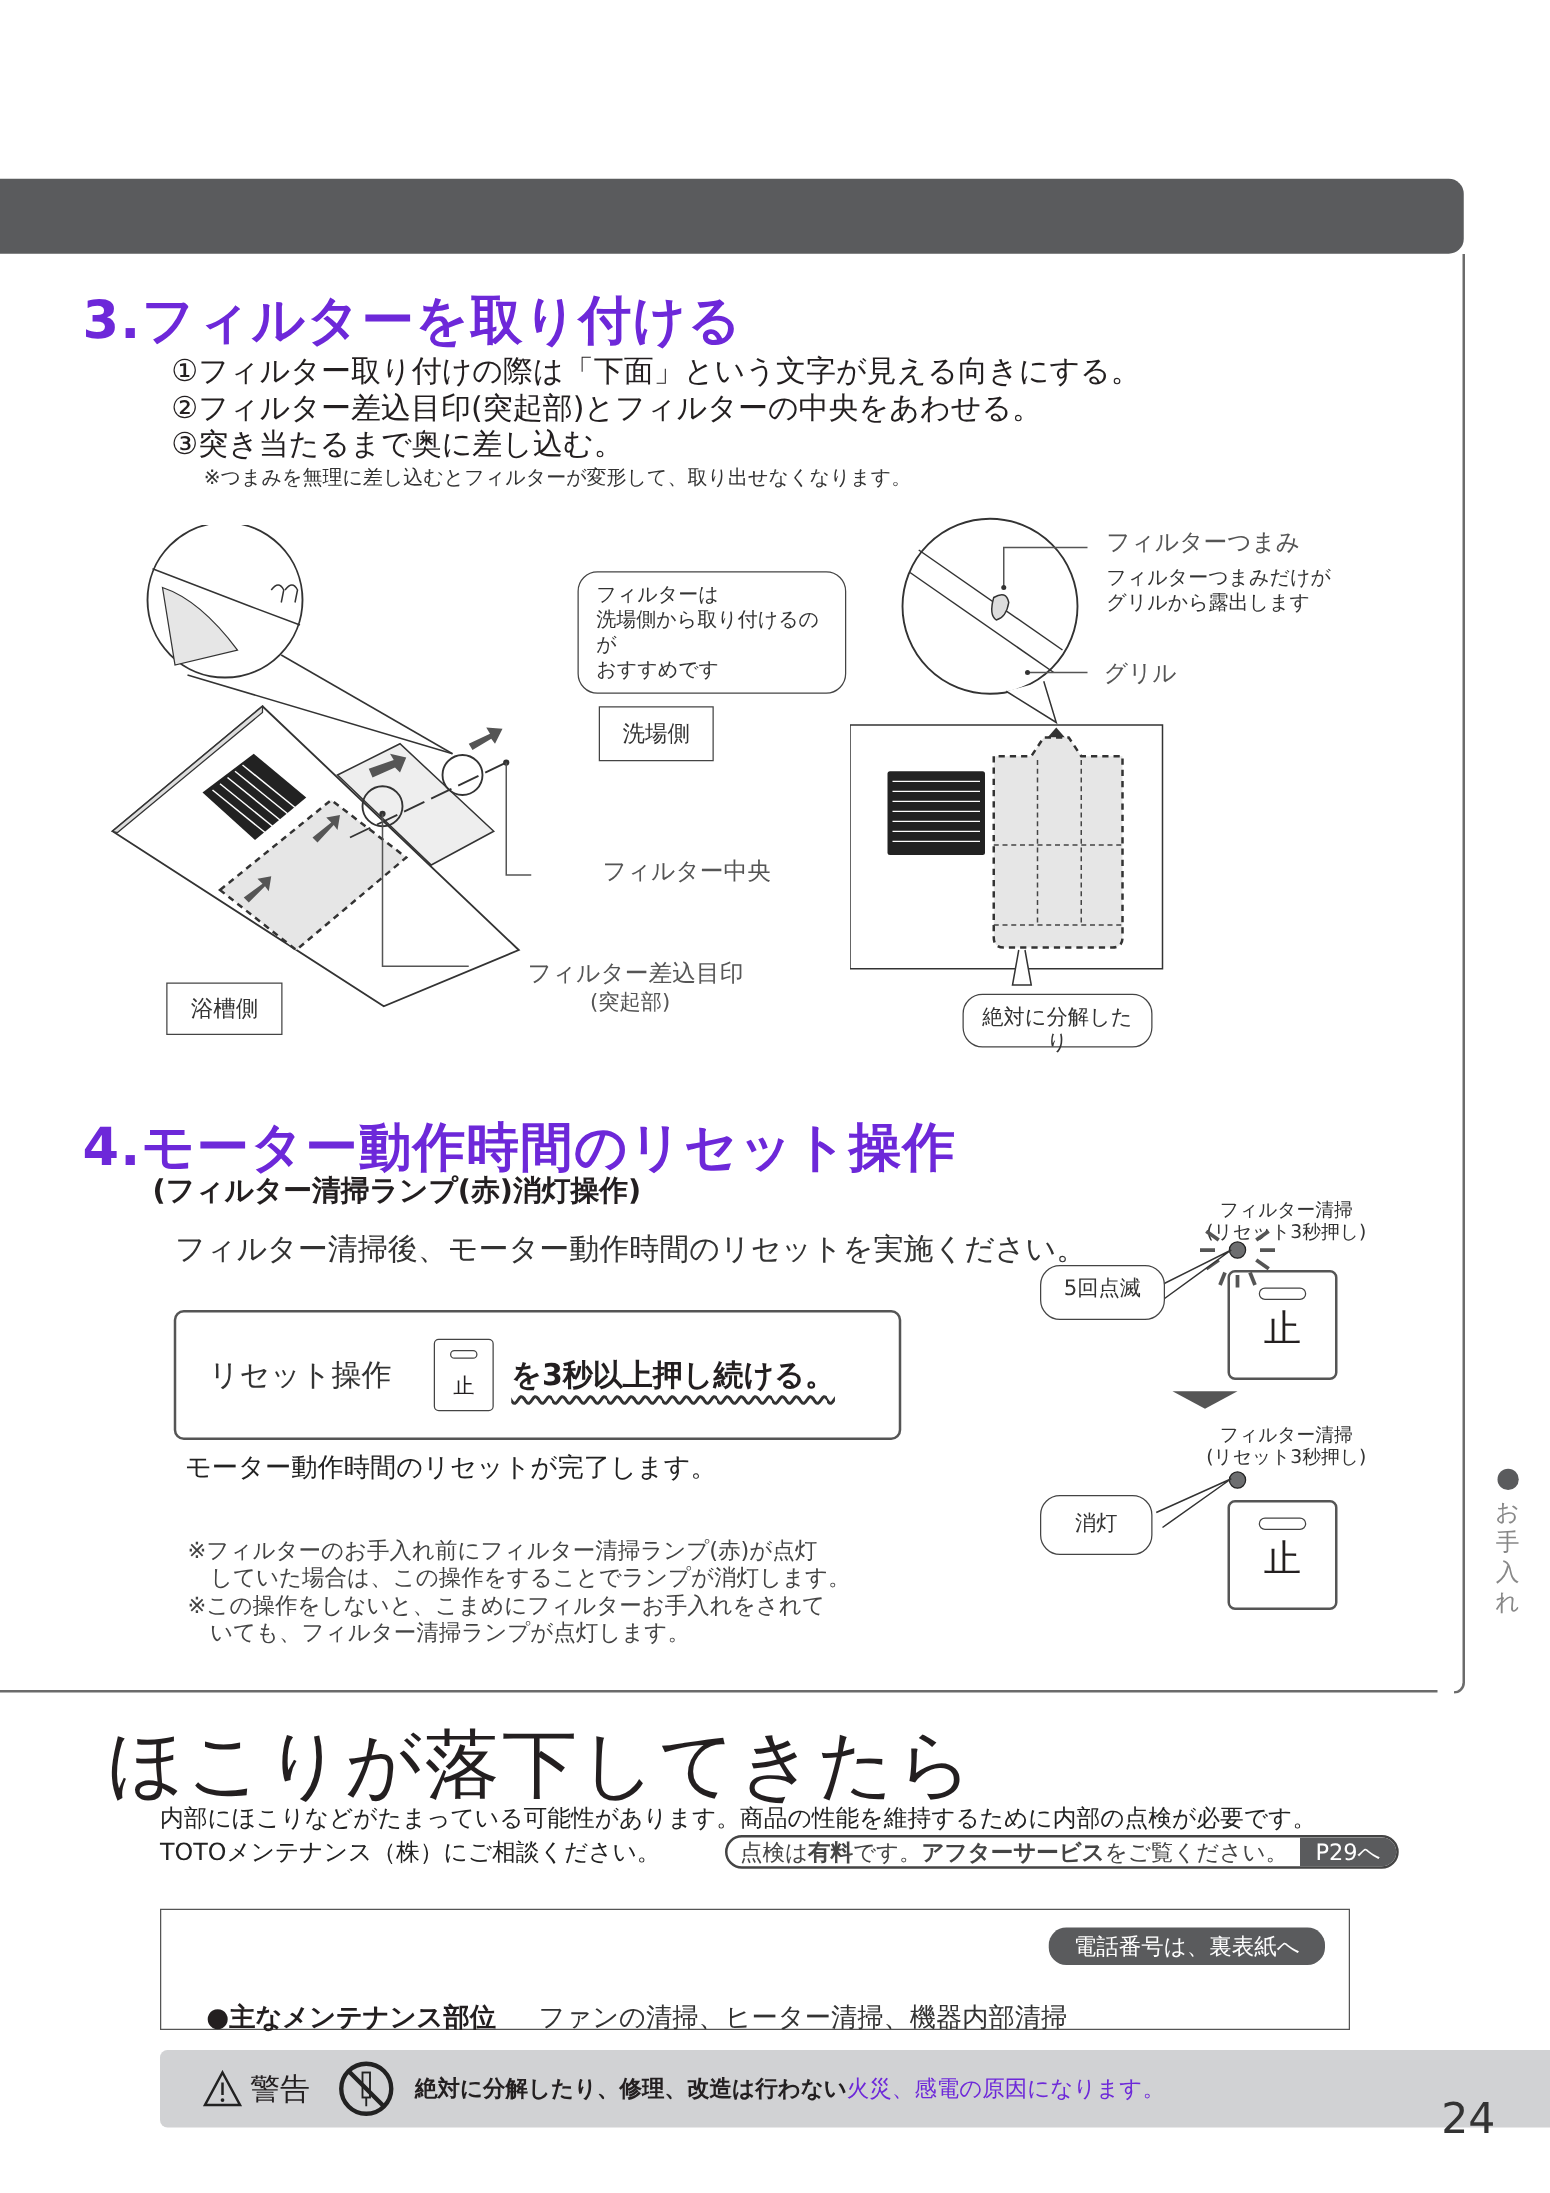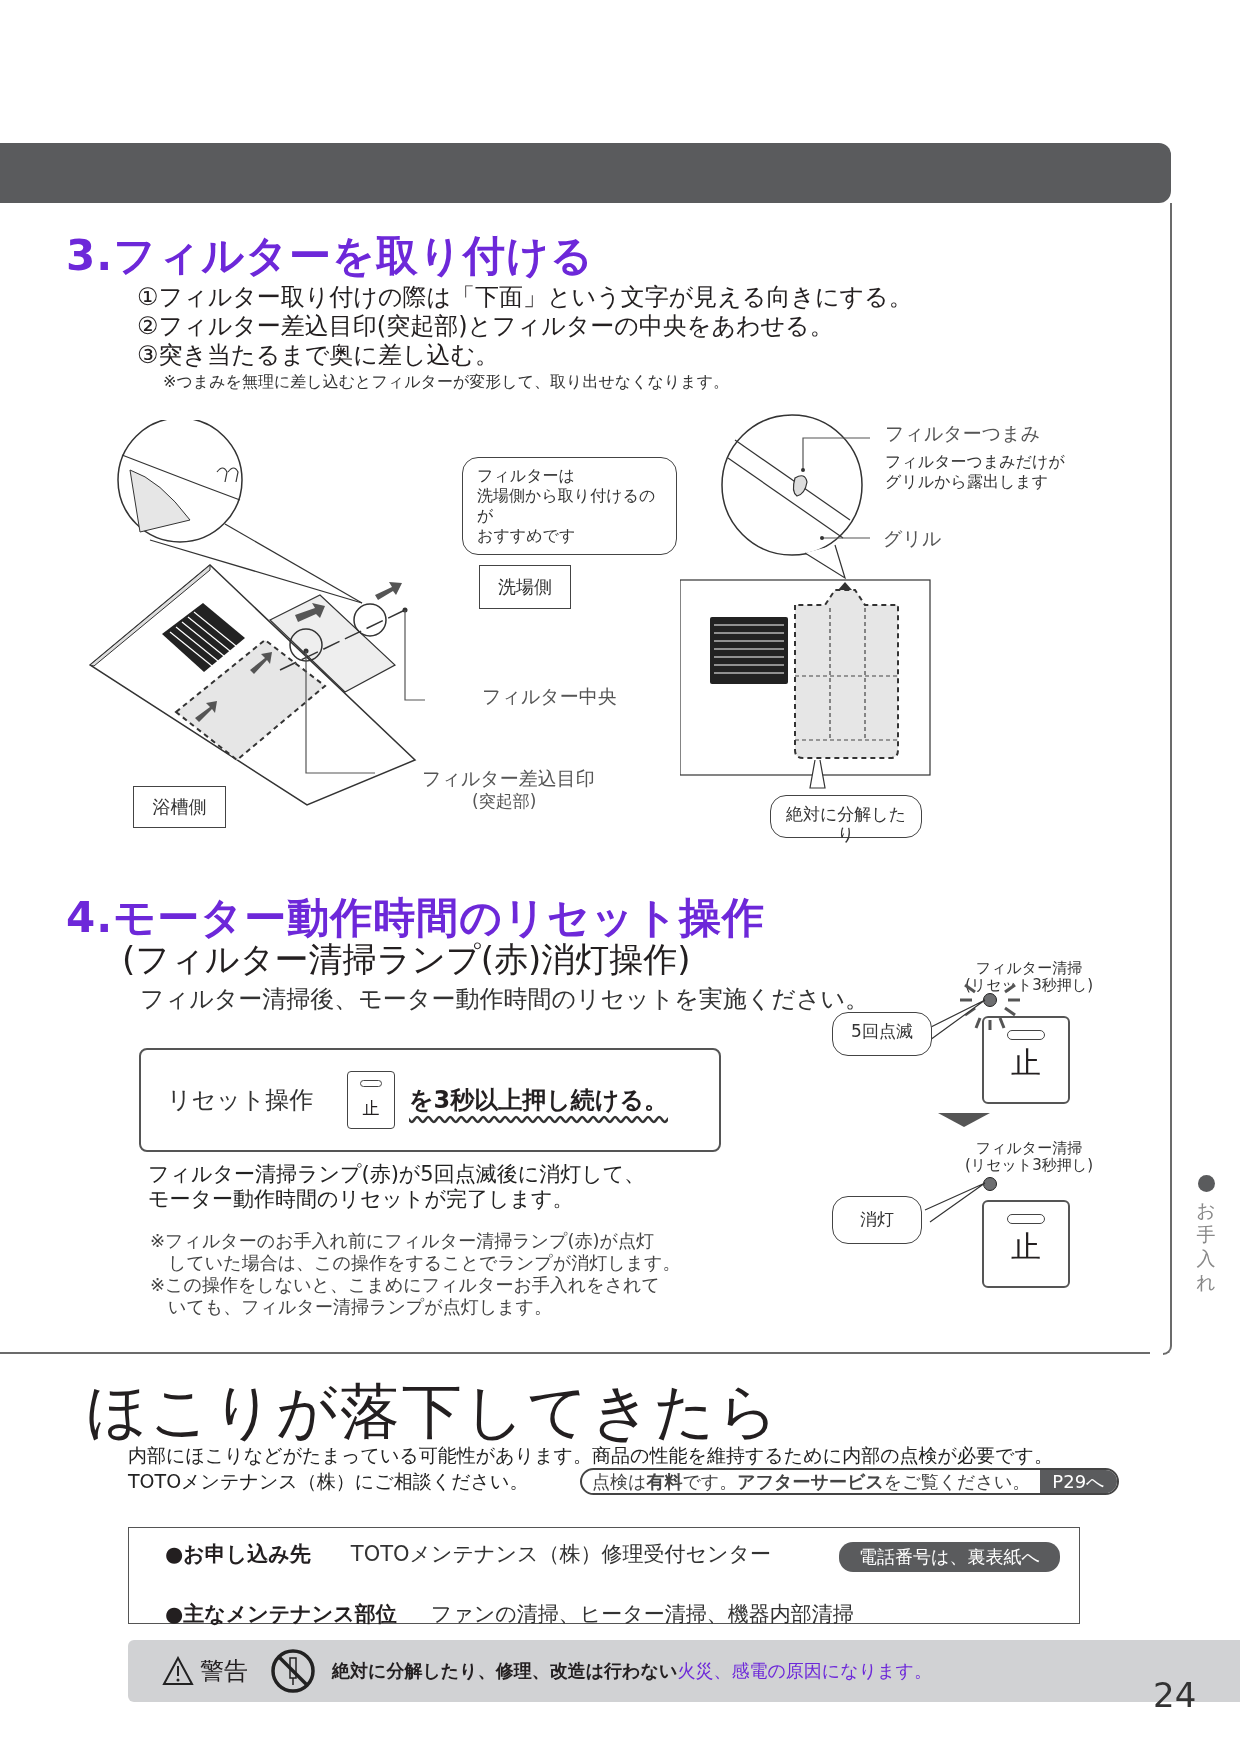--- a/index.html
+++ b/index.html
@@ -163,34 +163,33 @@
 </svg>
 <div class="abs label-thin" style="left:885px;top:421px;">フィルターつまみ</div>
 <div class="abs" style="left:885px;top:452px;font-size:16px;line-height:20px;color:#333;">
   <div>フィルターつまみだけが</div>
   <div>グリルから露出します</div>
 </div>
 <div class="abs label-thin" style="left:883px;top:526px;">グリル</div>
 <div class="abs bubble" style="left:770px;top:795px;width:152px;height:43px;text-align:center;font-size:17px;">絶対に分解したり</div>
 
 <div class="abs h-section" style="left:66px;top:890px;">4.モーター動作時間のリセット操作</div>
-<div class="abs" style="left:122px;top:937px;font-size:34px;font-weight:normal;">(フィルター清掃ランプ(赤)消灯操作)</div>
+<div class="abs" style="left:122px;top:937px;font-size:23px;font-weight:bold;">(フィルター清掃ランプ(赤)消灯操作)</div>
 <div class="abs" style="left:140px;top:983px;font-size:24px;color:#333;">フィルター清掃後、モーター動作時間のリセットを実施ください。</div>
 
 <div class="abs reset-box">
   <span style="font-size:24px;color:#333;width:180px;">リセット操作</span>
   <div class="stop-key">
     <span class="slot"></span>
     <span>止</span>
   </div>
   <span style="font-size:24px;font-weight:bold;margin-left:14px;text-decoration:underline wavy #333;text-underline-offset:8px;">を3秒以上押し続ける。</span>
 </div>
 
 <div class="abs" style="left:148px;top:1162px;font-size:21px;line-height:25px;color:#222;">
-  <div>フィルター清掃ランプ(赤)が5回点滅後に消灯して、</div>
   <div>モーター動作時間のリセットが完了します。</div>
 </div>
 <div class="abs note" style="left:150px;top:1230px;">
   <div>※フィルターのお手入れ前にフィルター清掃ランプ(赤)が点灯</div>
   <div>　していた場合は、この操作をすることでランプが消灯します。</div>
   <div>※この操作をしないと、こまめにフィルターお手入れをされて</div>
   <div>　いても、フィルター清掃ランプが点灯します。</div>
 </div>
 
 <div class="abs" style="left:965px;top:960px;font-size:15px;line-height:17px;color:#333;text-align:center;">
@@ -247,24 +246,20 @@
 <div class="abs" style="left:128px;top:1444px;font-size:19px;line-height:23px;color:#222;">内部にほこりなどがたまっている可能性があります。商品の性能を維持するために内部の点検が必要です。</div>
 <div class="abs" style="left:128px;top:1469px;font-size:19px;color:#222;">TOTOメンテナンス（株）にご相談ください。</div>
 <div class="abs pill" style="left:580px;top:1468px;">
   <span class="pill-main">
     <span>点検は</span><b>有料</b><span>です。</span><b>アフターサービス</b><span>をご覧ください。</span>
   </span>
   <span class="pill-page">P29へ</span>
 </div>
 
 <div class="abs info-box">
-  <div class="abs" style="left:36px;top:12px;display:flex;align-items:center;gap:40px;font-size:21px;">
-    <b>●お申し込み先</b>
-    <span style="color:#333;">TOTOメンテナンス（株）修理受付センター</span>
-  </div>
   <div class="abs dark-pill" style="left:710px;top:14px;">電話番号は、裏表紙へ</div>
   <div class="abs" style="left:36px;top:52px;display:flex;align-items:center;gap:34px;font-size:21px;margin-top:20px;">
     <b>●主なメンテナンス部位</b>
     <span style="color:#333;">ファンの清掃、ヒーター清掃、機器内部清掃</span>
   </div>
 </div>
 
 <div class="abs warn-box">
   <svg width="32" height="30">
     <polygon points="16,2 30,28 2,28" fill="none" stroke="#222" stroke-width="2"></polygon>

